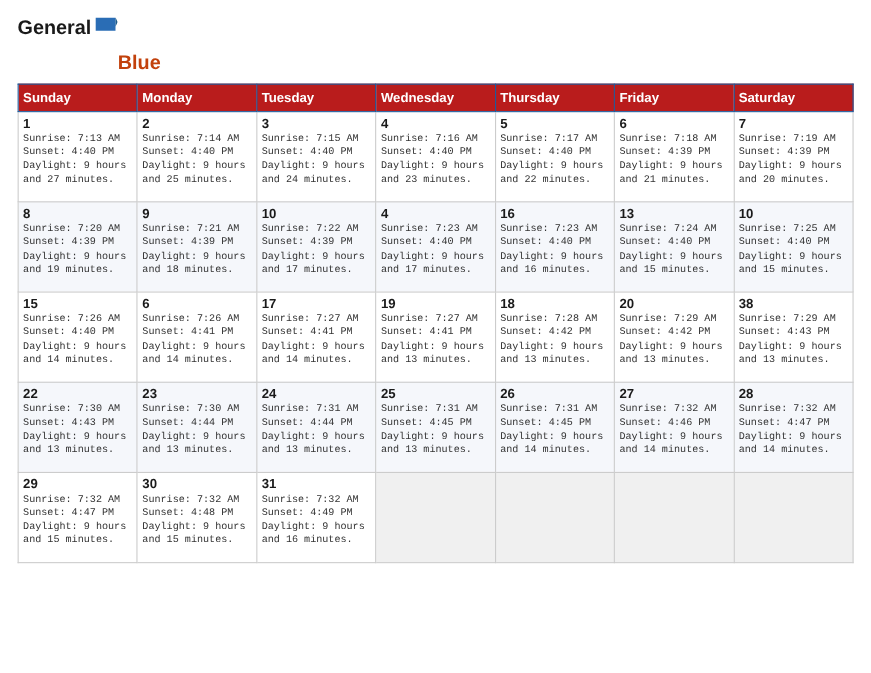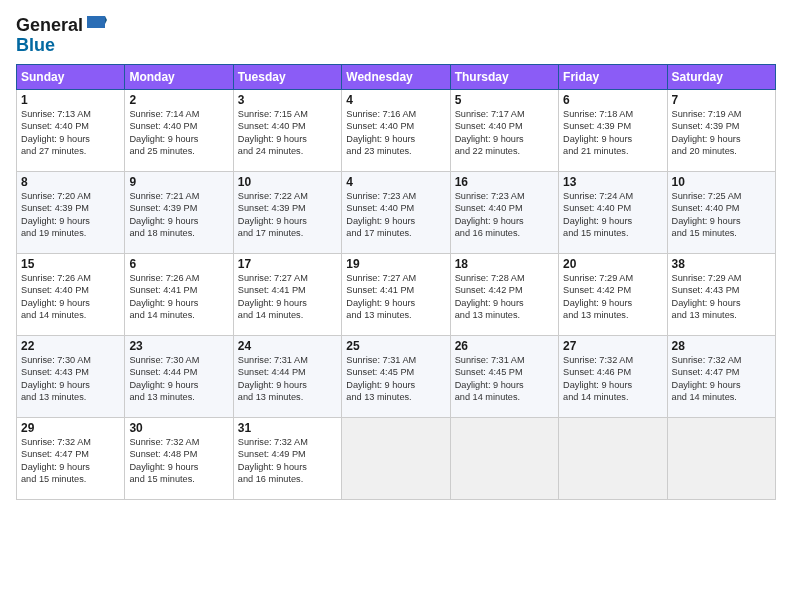--- a/index.html
+++ b/index.html
@@ -36,21 +36,21 @@
     .subtitle {
       font-size: 14px;
       color: #555;
     }
     .calendar {
       width: 100%;
       border-collapse: collapse;
       table-layout: fixed;
     }
     .calendar th {
-      background: #8b5cf6;
+      background: #b91c1c;
       color: #fff;
       font-size: 12px;
       font-weight: bold;
       padding: 5px 4px;
       text-align: left;
       border: 1px solid #1e5a9c;
     }
     .calendar td {
       border: 1px solid #ccc;
       vertical-align: top;
@@ -67,40 +67,41 @@
       font-size: 12px;
       font-weight: bold;
       color: #1a1a1a;
       display: block;
       margin-bottom: 1px;
     }
     .cell-text {
       font-size: 9.2px;
       line-height: 1.35;
       color: #333;
+      font-family: Liberation Mono, monospace;
     }
     .empty {
       background: #f0f0f0 !important;
     }
   </style>
 </head>
 <body>
 
 <div class="container">
   <div class="header">
     <div class="logo">
-    <div style="display:flex;flex-direction:column;align-items:flex-start;line-height:1.1">
+    <div style="display:flex;flex-direction:row;align-items:flex-start;line-height:1.1">
       <div style="display:flex;align-items:center;">
         <span style="font-size:18px;font-weight:bold;color:#1a1a1a;">General</span>
         <svg width="22" height="18" viewBox="0 0 22 18" style="margin-left:2px;margin-bottom:2px">
           <polygon points="2,0 20,0 20,12 2,12" fill="#2a6db5"></polygon>
           <polygon points="20,0 22,4 20,8" fill="#1a5a8a"></polygon>
         </svg>
       </div>
-      <span style="font-size:18px;font-weight:bold;color:#0369a1;">Blue</span>
+      <span style="font-size:18px;font-weight:bold;color:#c2410c;margin-top:32px;">Blue</span>
     </div>
   </div>
     <div class="title-block">
       <div class="month-title"></div>
       <div class="subtitle"></div>
     </div>
   </div>
 
   <table class="calendar">
     <thead>

